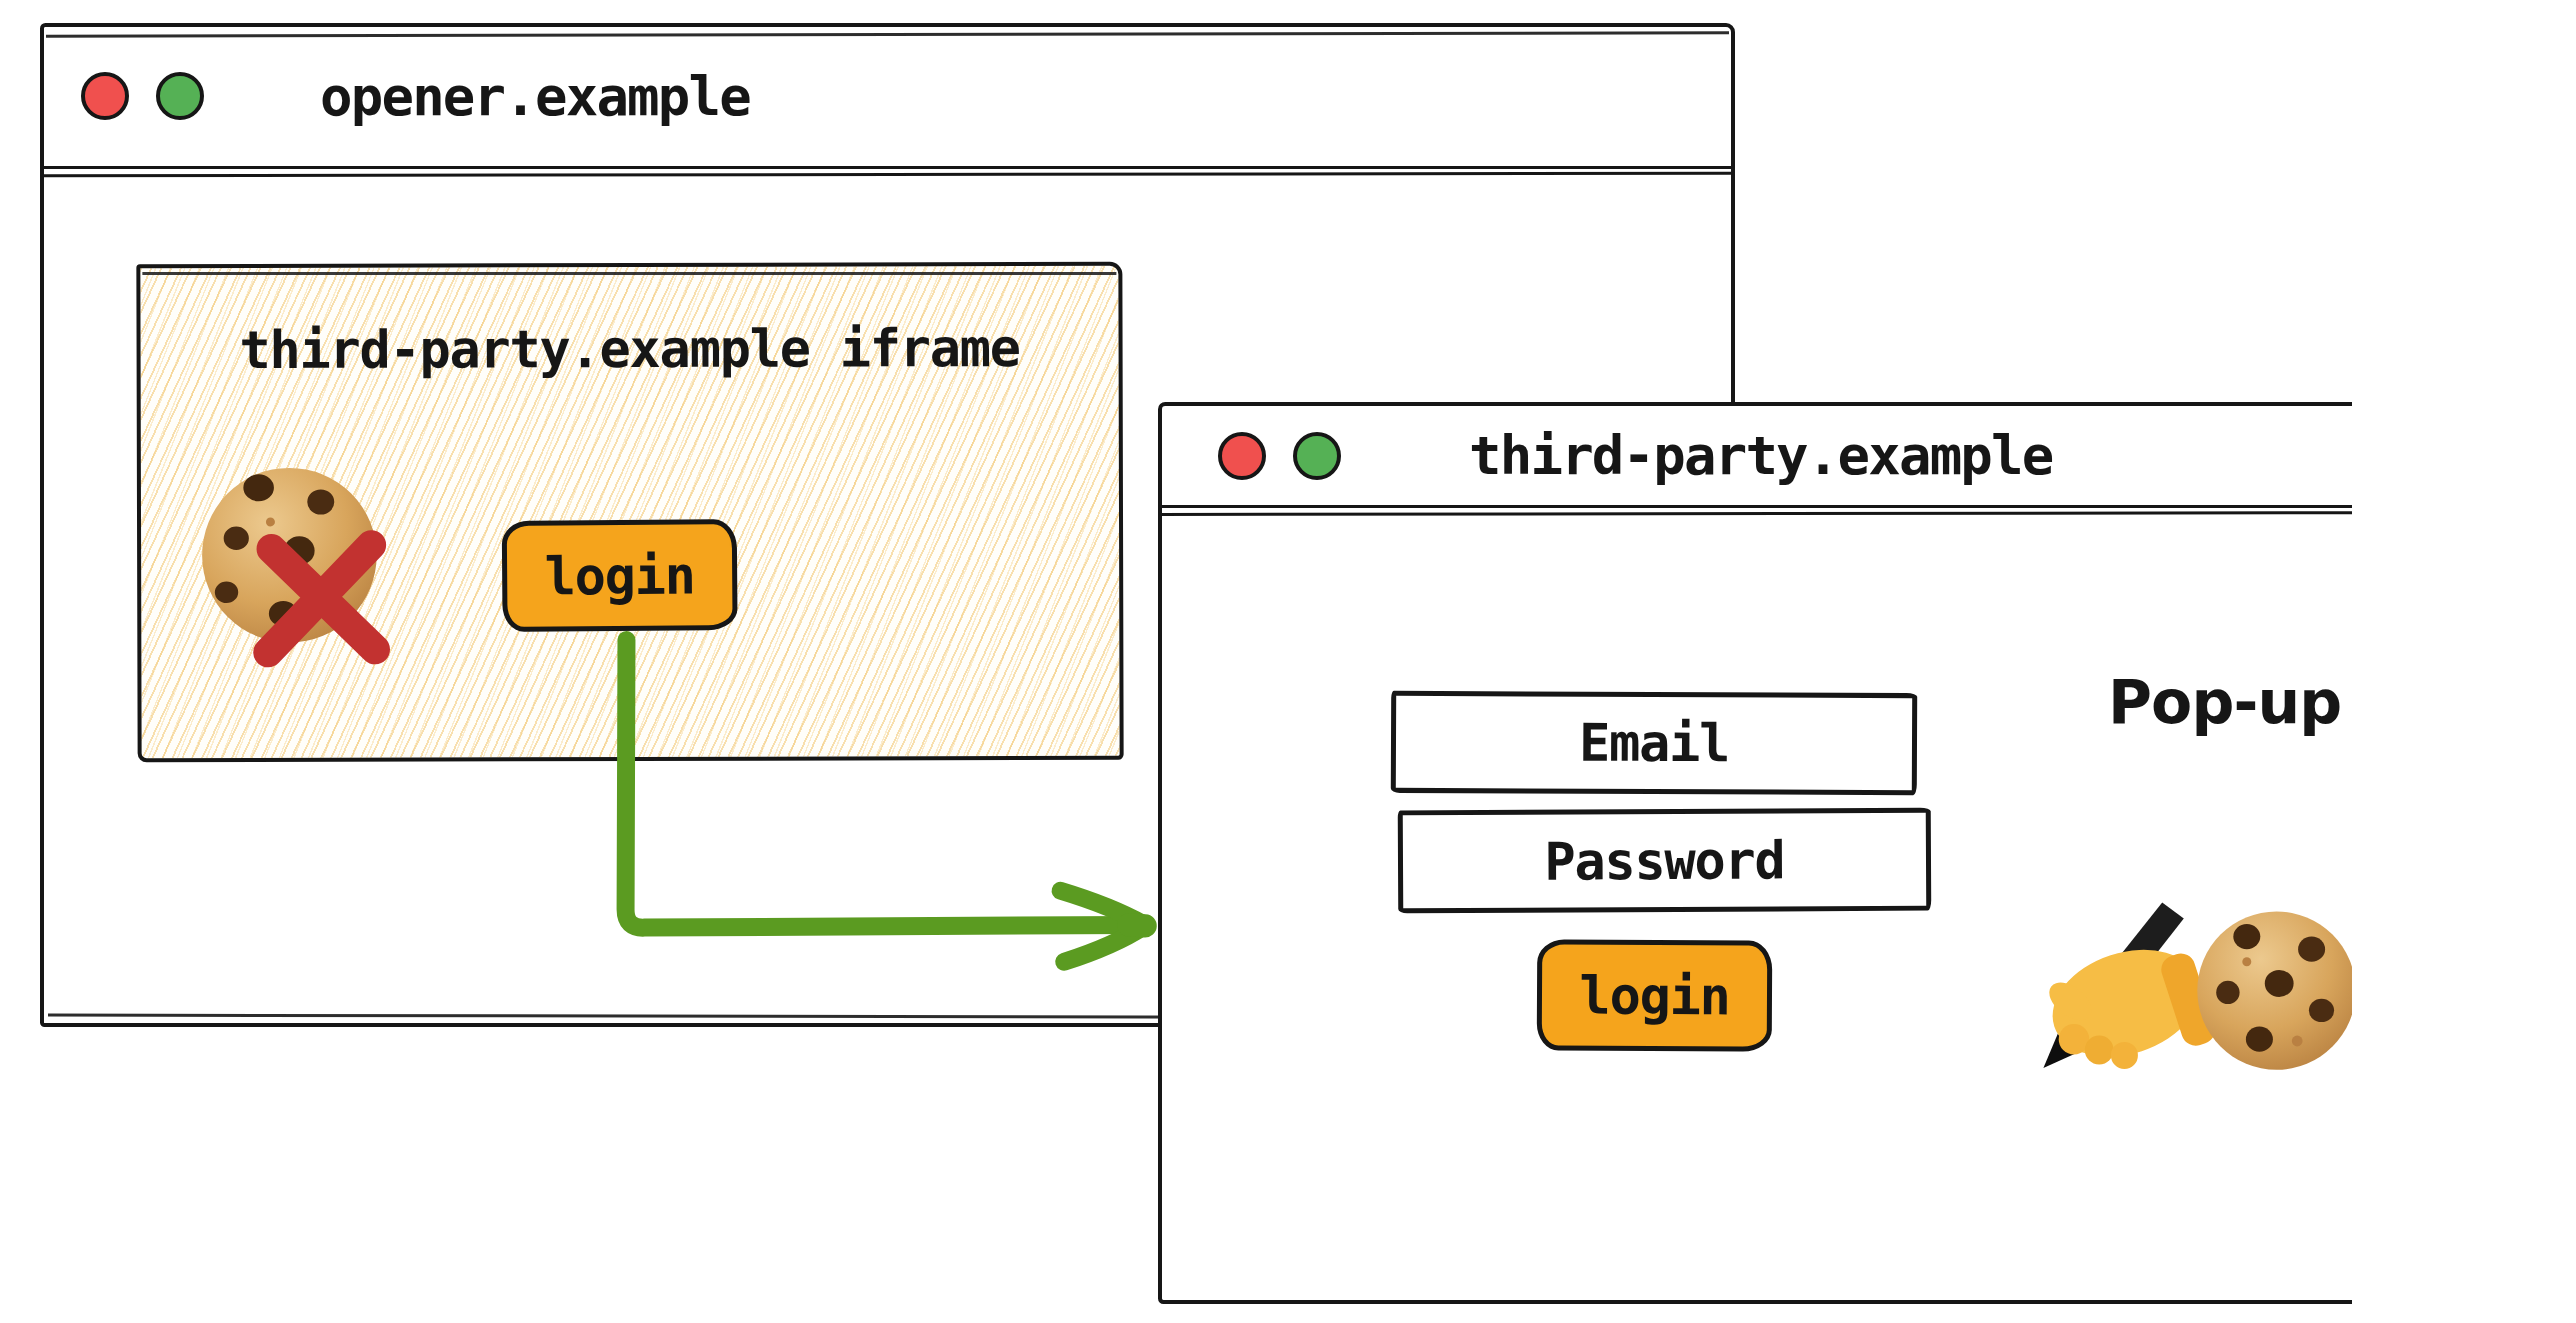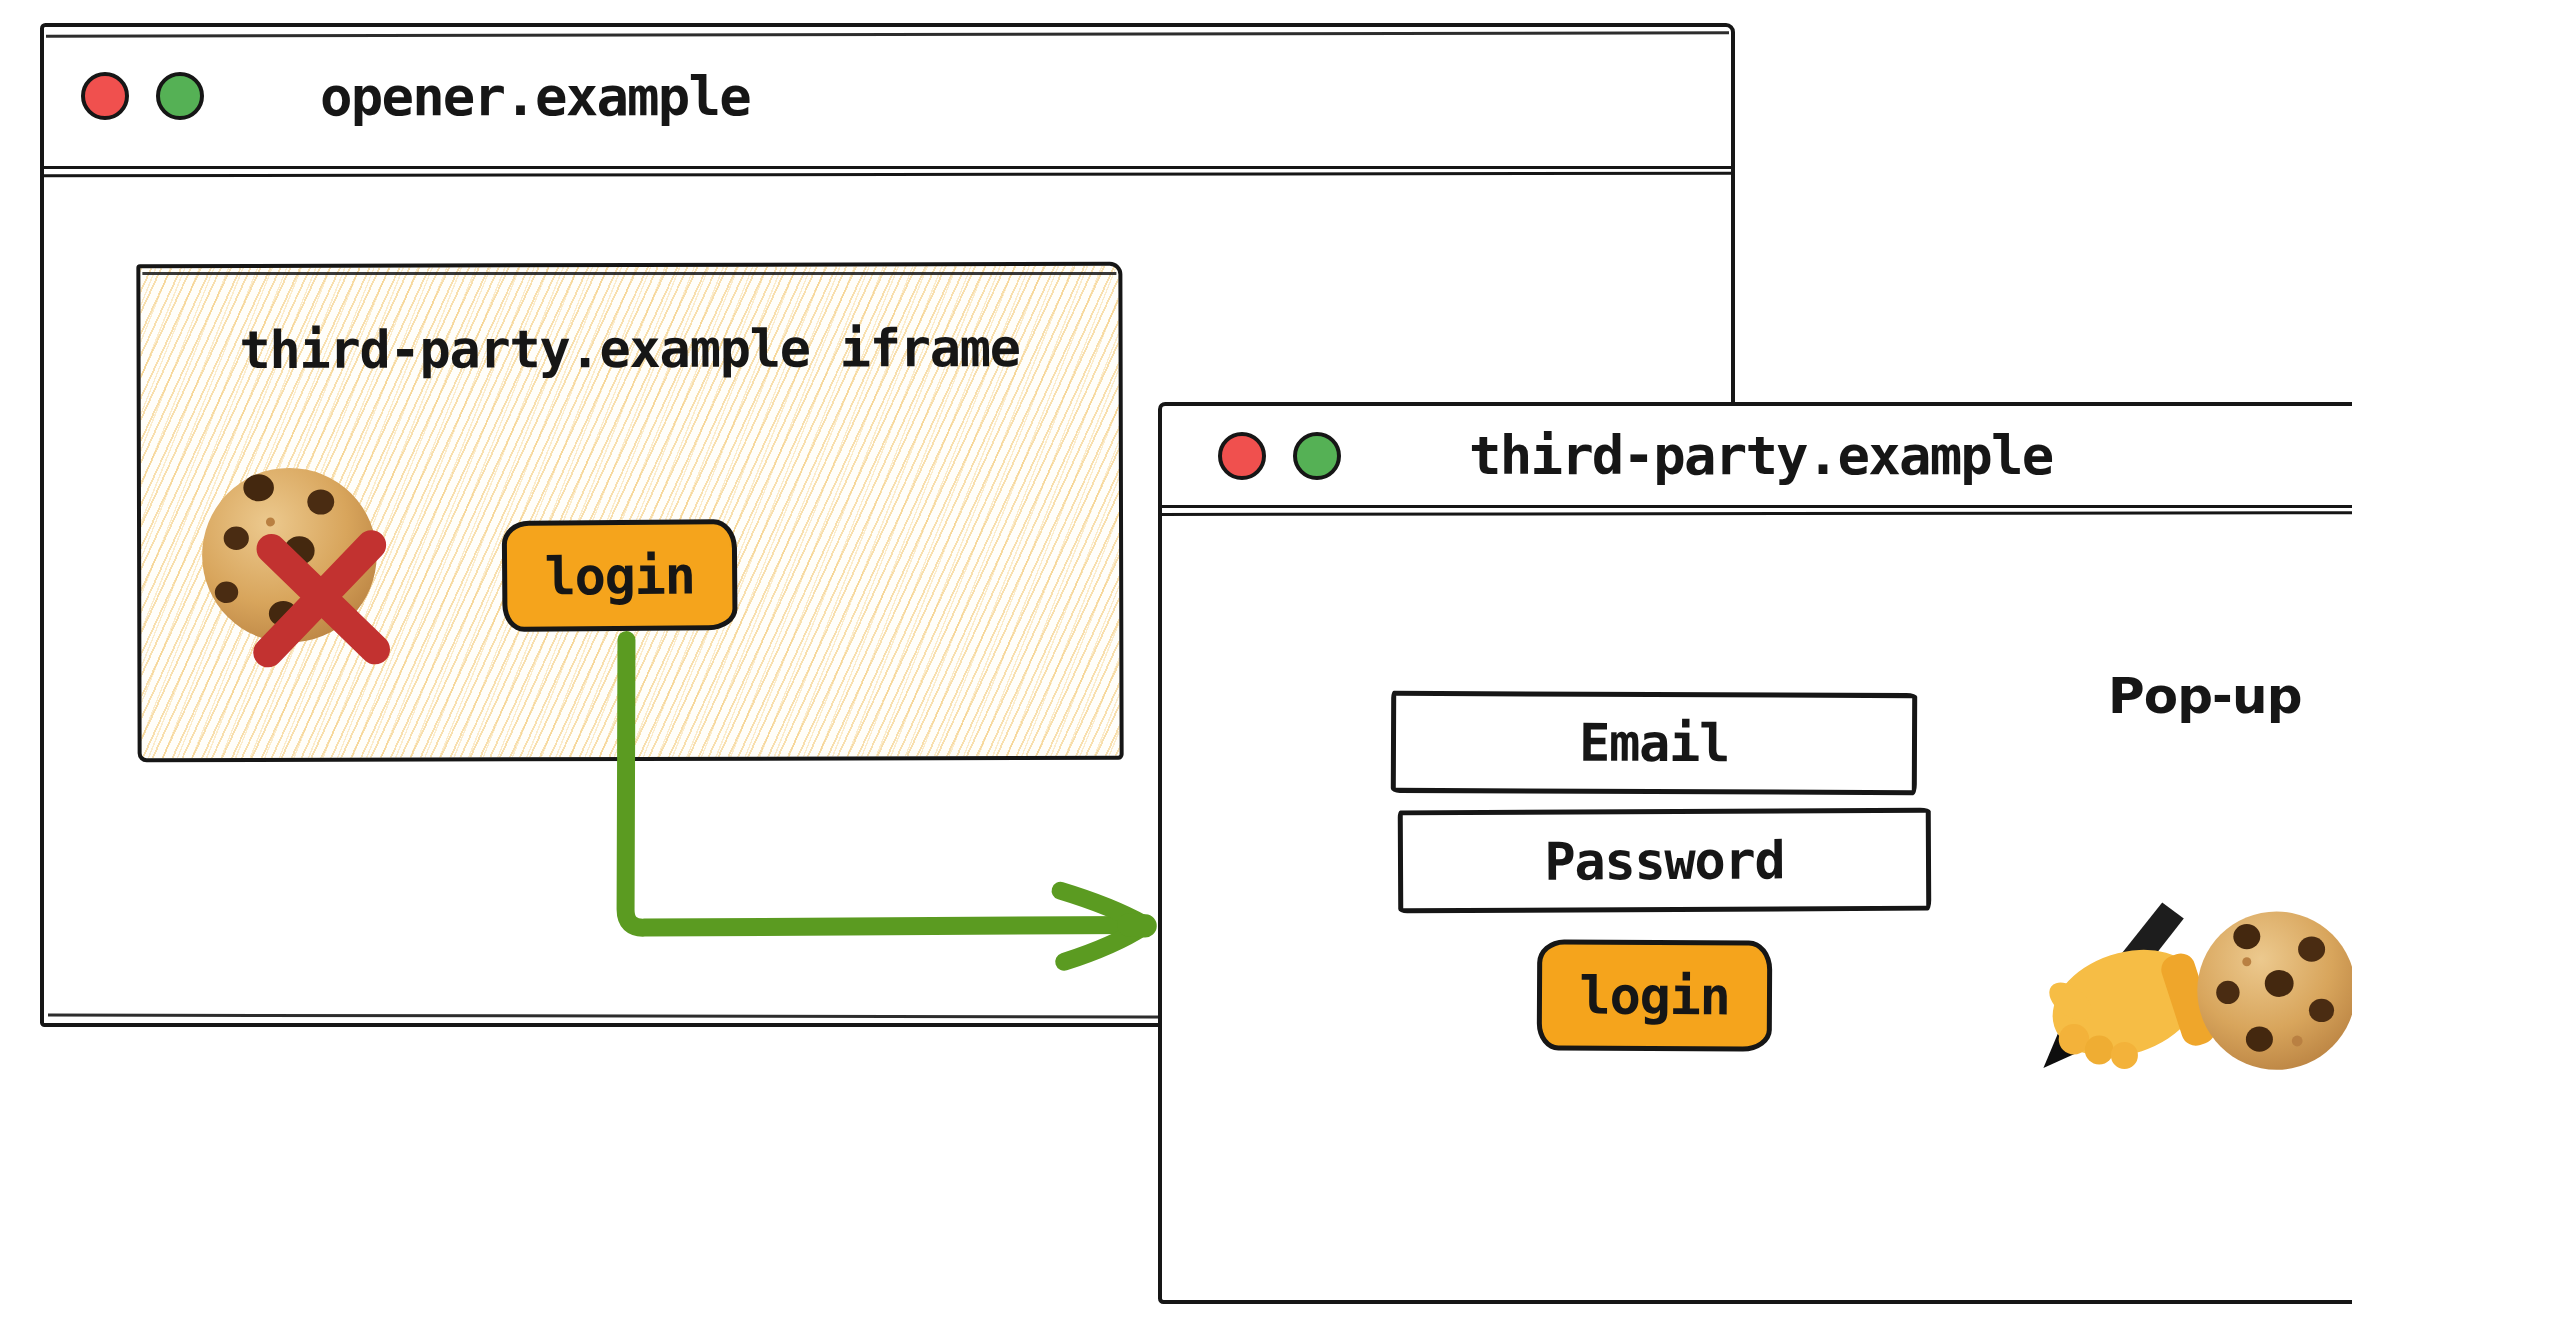--- a/index.html
+++ b/index.html
@@ -60,21 +60,21 @@
   .iframe-login{left:361px;top:253px;width:235px;height:111px;transform:rotate(-0.3deg);}
   .popup-login{left:375px;top:534px;width:235px;height:111px;transform:rotate(0.3deg);}
 
   .field{position:absolute;display:flex;align-items:center;justify-content:center;
          background:#fff;border:5.4px solid #161616;font-weight:bold;font-size:52px;
          letter-spacing:-1.3px;border-radius:2.7px 10.8px 3.6px 9px / 7.2px 3.6px 10.8px 4.5px;}
   .field.email{left:229px;top:286px;width:516px;height:92px;transform:rotate(0.25deg);}
   .field.password{left:236px;top:403px;width:523px;height:93px;transform:rotate(-0.3deg);}
 
   .popup-annotation{position:absolute;left:946px;top:261px;
-                    font-family:"DejaVu Sans",sans-serif;font-weight:bold;font-size:50px;
+                    font-family:"DejaVu Sans",sans-serif;font-weight:bold;font-size:60px;
                     letter-spacing:-0.9px;}
 
   
   .blocked-cookie{position:absolute;left:43px;top:173px;width:216px;height:234px;}
   .signing-art{position:absolute;left:849px;top:491px;width:378px;height:207px;}
   .arrow-overlay{position:absolute;left:0;top:0;width:2576px;height:1324px;z-index:5;
                  pointer-events:none;}
 </style>
 </head>
 <body>

